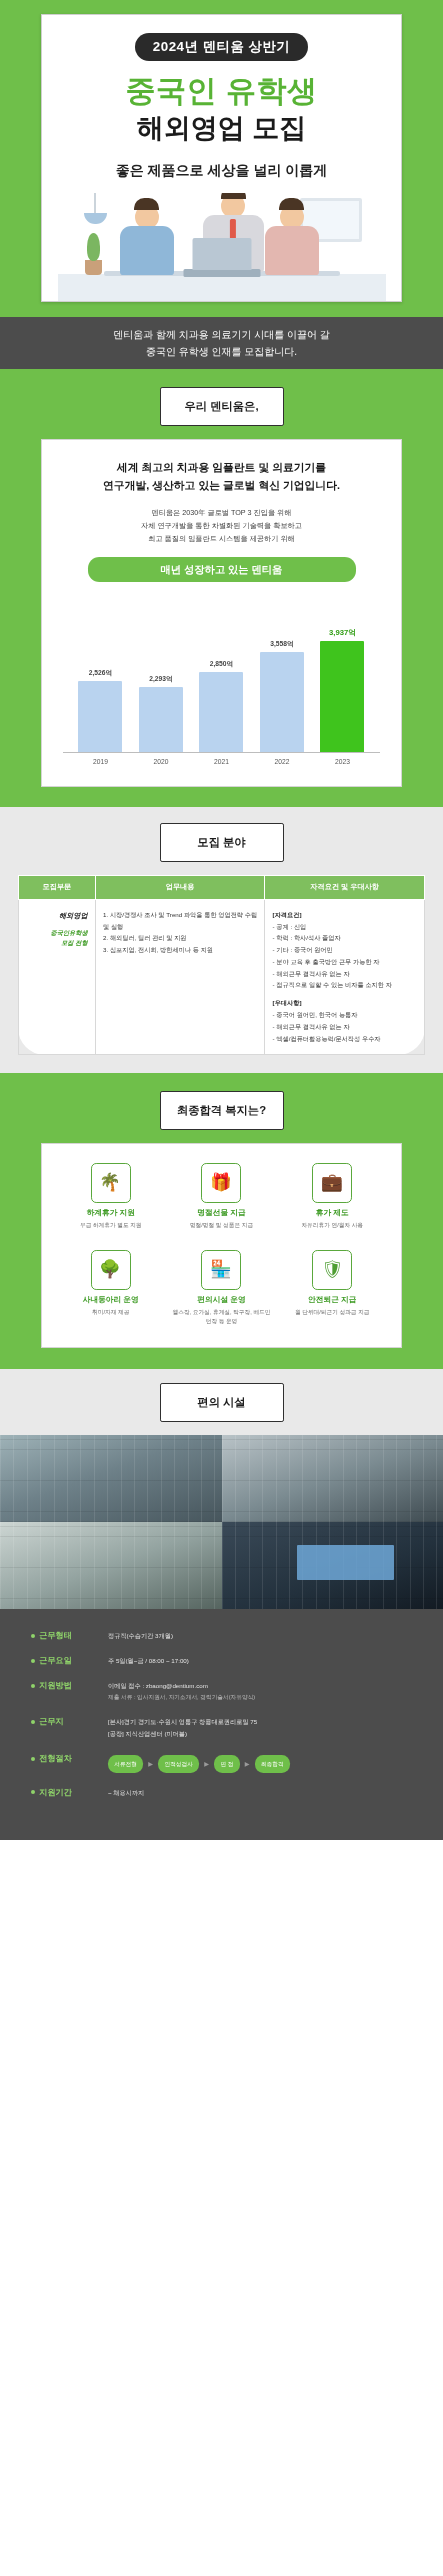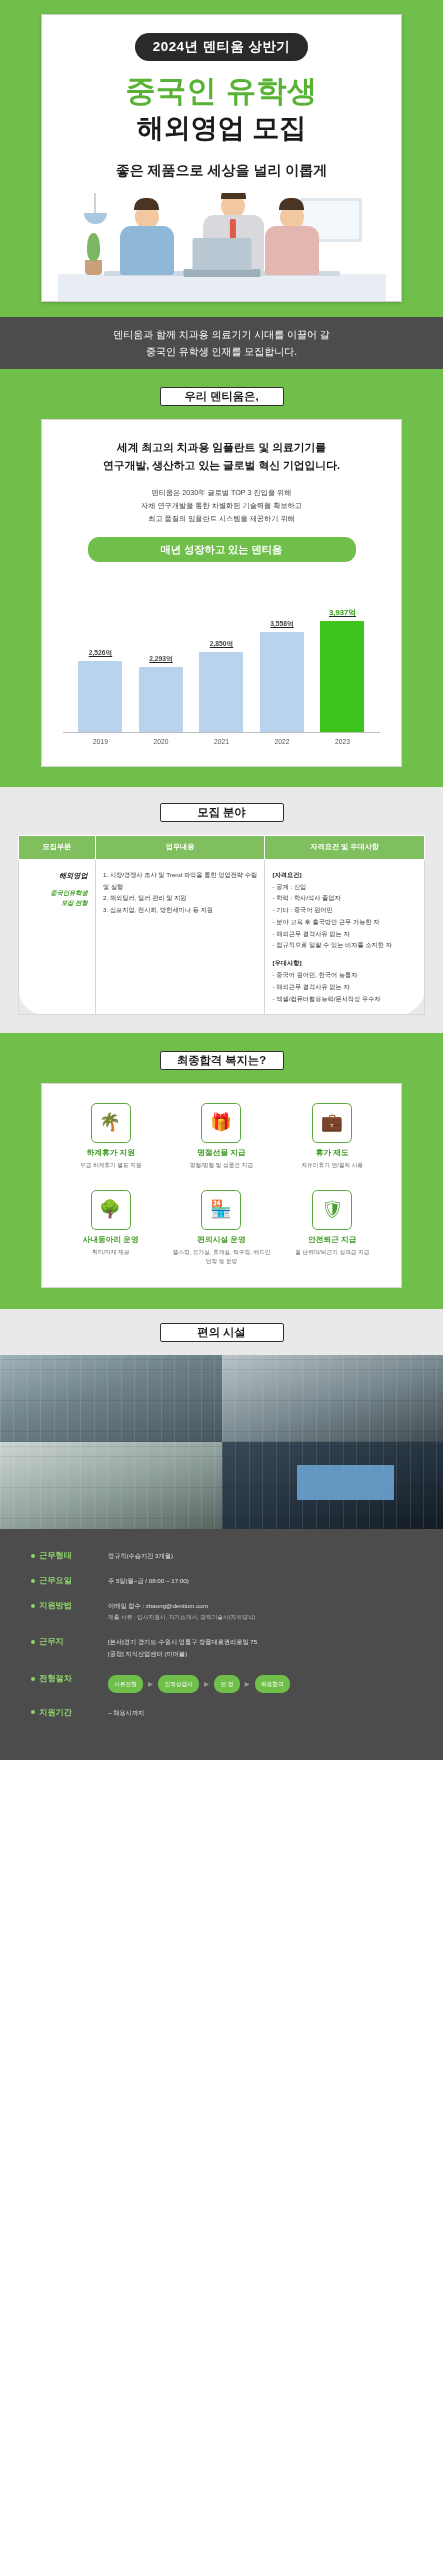--- a/index.html
+++ b/index.html
@@ -114,21 +114,21 @@
   }
   .tag-title {
     width: 124px;
     margin: 0 auto 13.4px auto;
     background: #ffffff;
     border: 1px solid #2f2f2f;
     border-radius: 2.1px;
     text-align: center;
     font-size: 11.3px;
     font-weight: bold;
-    padding: 1px 0;
+    padding: 11px 0;
     color: #1b1b1b;
   }
   .about-card {
     width: 361px;
     margin: 0 auto;
     background: #ffffff;
     border: 0.5px solid #d5d5d5;
     padding: 18.5px 20.6px 20.6px 20.6px;
     text-align: center;
   }
@@ -157,21 +157,20 @@
   
   .chart {
     margin-top: 15.5px;
     height: 155px;
     display: flex;
     align-items: flex-end;
     justify-content: space-between;
     padding: 0 13.4px;
     border-bottom: 1px solid #bdbdbd;
     position: relative;
-    text-decoration: underline;
   }
   .bar-col { width: 49px; text-align: center; }
   .bar-val { font-size: 6.7px; color: #444; margin-bottom: 3.1px; font-weight: bold;}
   .bar { width: 44px; margin: 0 auto; background: #b9d3ef; border-radius: 1px 1px 0 0; }
   .bar.hl { background: #3fc41d; }
   .bar-val.hl { color: #2f9c12; font-size: 7.7px; }
   .xaxis {
     display: flex; justify-content: space-between; padding: 5.2px 13.4px 0 13.4px;
   }
   .xaxis div { width: 49px; text-align: center; font-size: 6.7px; color: #555; }

